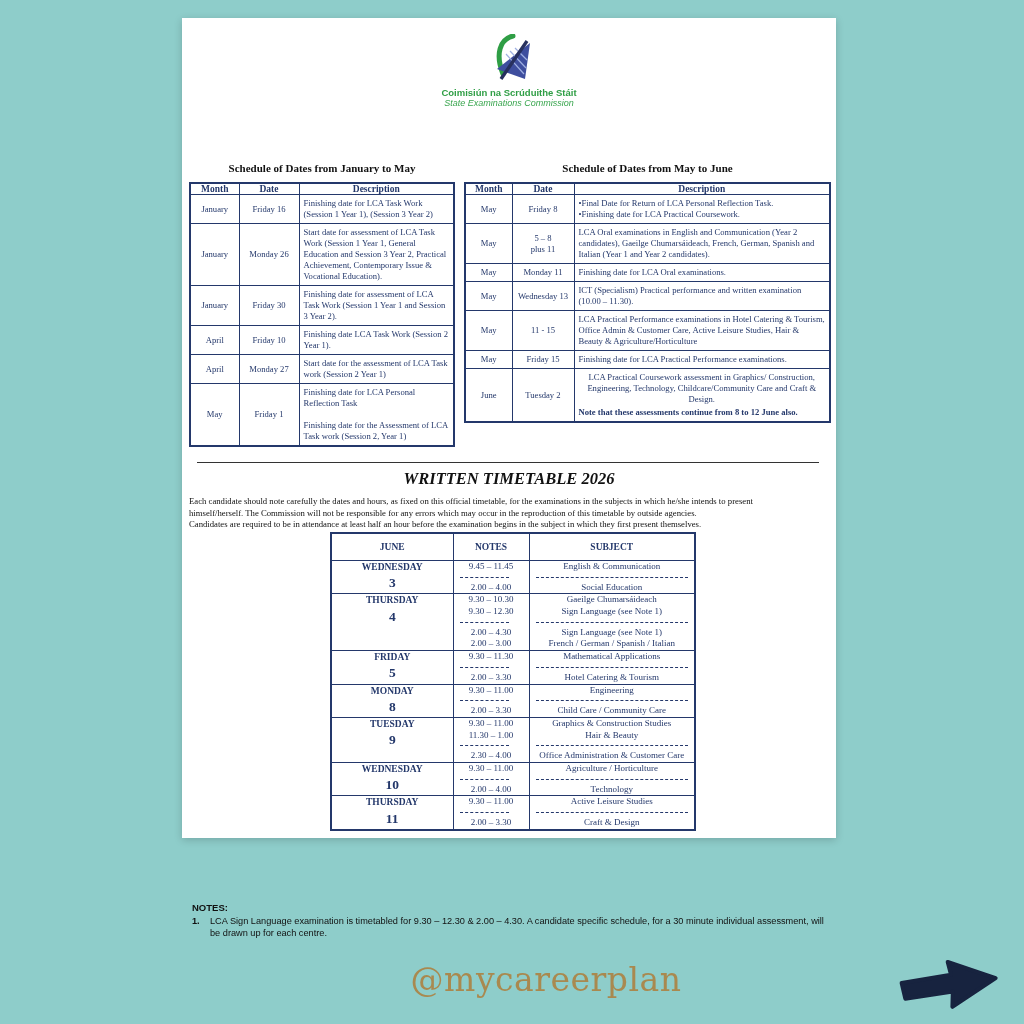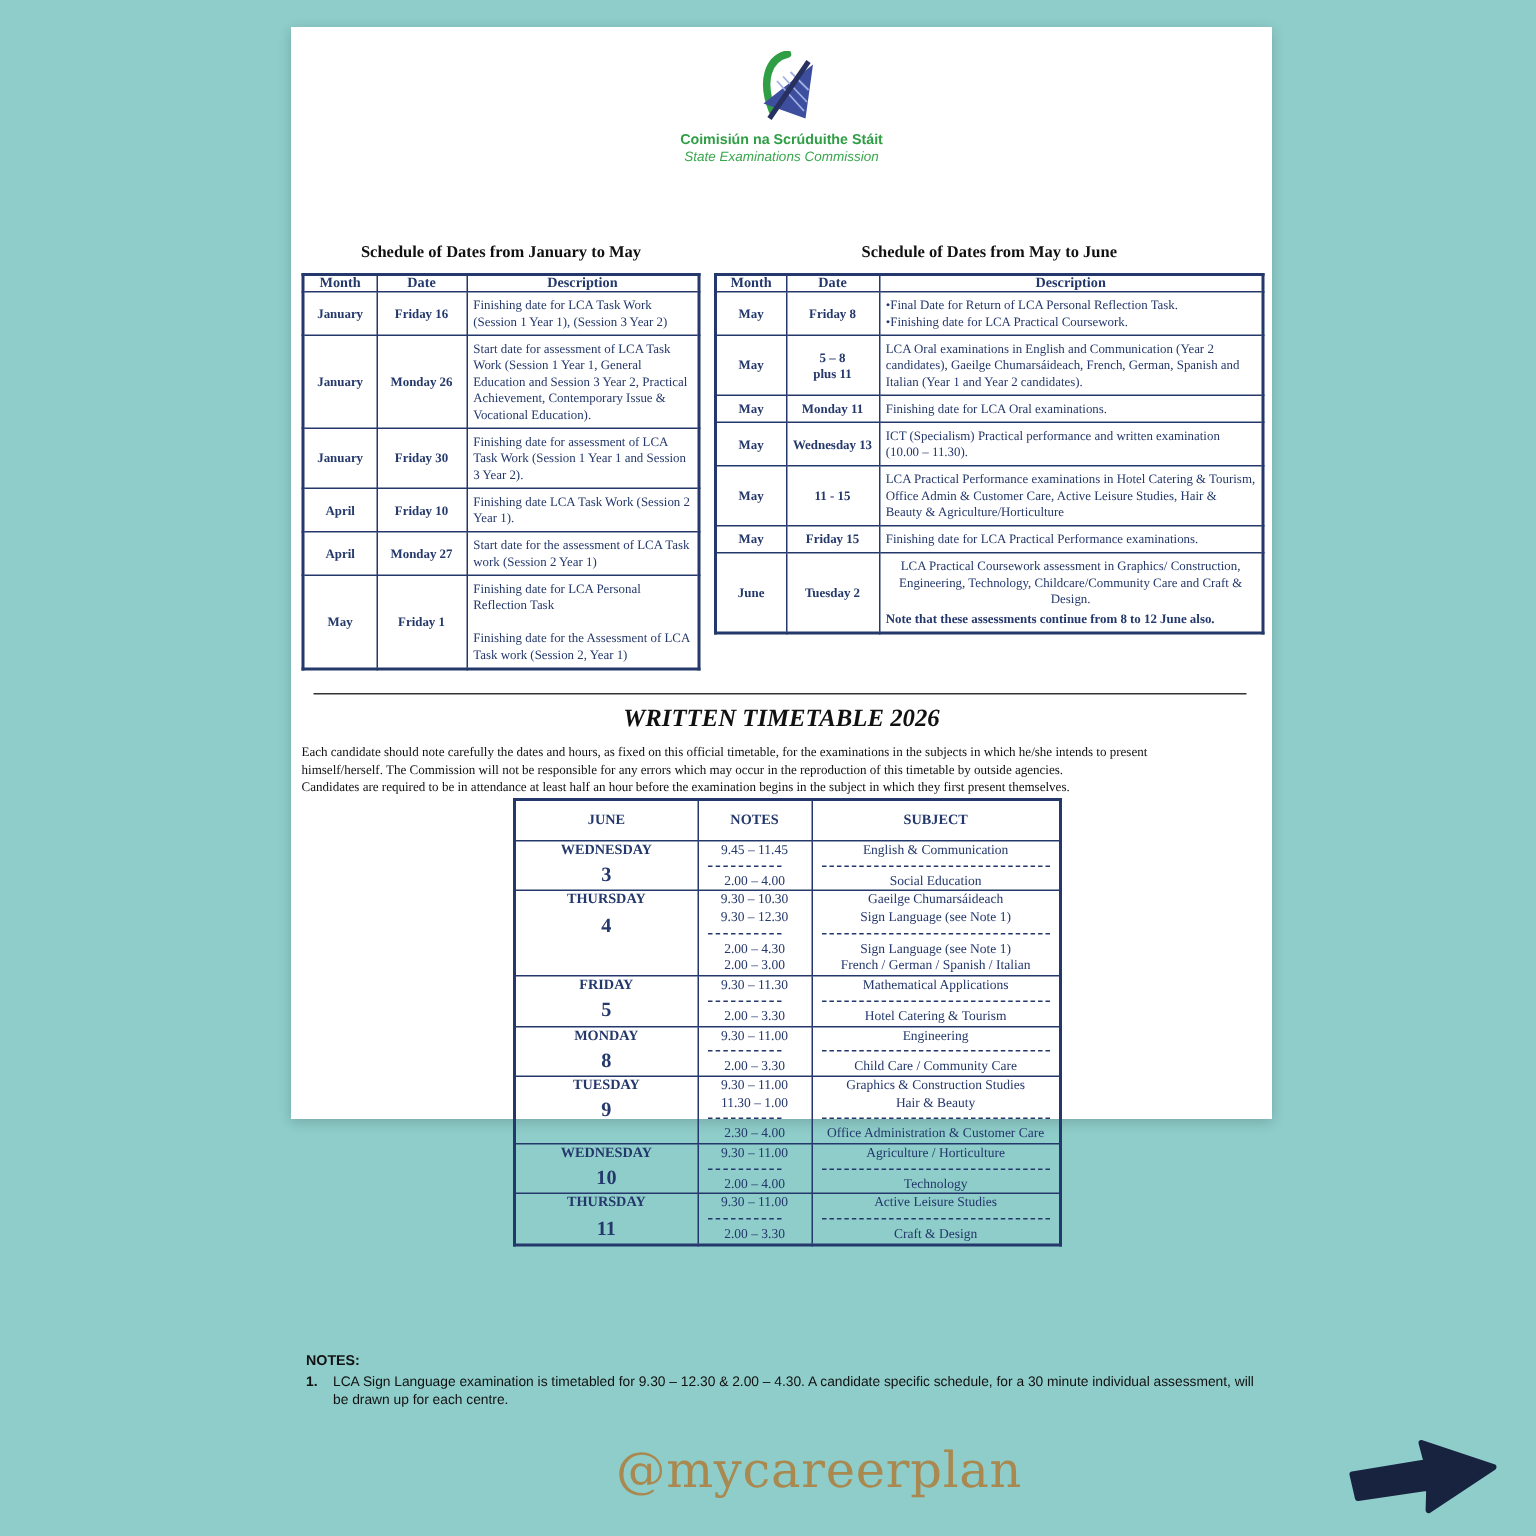--- a/index.html
+++ b/index.html
@@ -1,20 +1,20 @@
 <!DOCTYPE html>
 <html><head>
 <meta charset="utf-8">
 <style>
   * { margin:0; padding:0; box-sizing:border-box; }
   html,body { width:1024px; height:1024px; overflow:hidden; }
   body { background:#8ecdca; font-family:"Liberation Serif", serif; position:relative; }
 
   .paper {
-    position:absolute; left:194px; top:18px; width:654px; height:728px;
+    position:absolute; left:182px; top:18px; width:654px; height:820px;
     background:#ffffff; box-shadow:0 2px 8px rgba(0,0,0,0.18);
   }
 
   
   .doc-header { position:absolute; top:16px; left:0; right:0; text-align:center; }
   .logo-svg { display:inline-block; }
   .org-irish { font-family:"Liberation Sans", sans-serif; font-weight:bold; font-size:9.5px; color:#2f9e45; margin-top:1px; }
   .org-english { font-family:"Liberation Sans", sans-serif; font-style:italic; font-size:9px; color:#3aa64f; }
   .doc-title { font-size:15.5px; font-weight:bold; color:#111; letter-spacing:0.2px; margin-top:7px; line-height:1.18; }
 
@@ -24,21 +24,21 @@
   .sec-right { left:282px; width:367px; }
   .sec-title { text-align:center; font-weight:bold; font-size:11px; color:#111; margin-bottom:8px; }
 
   table.sched { border-collapse:collapse; width:100%; table-layout:fixed; }
   table.sched th, table.sched td {
     border:1.4px solid #24386b; color:#24386b; vertical-align:middle;
   }
   table.sched { border:2px solid #24386b; }
   table.sched th { font-size:9.5px; font-weight:bold; text-align:center; padding:0 2px; }
   table.sched td { font-size:8.6px; line-height:1.28; padding:3px 4px; }
-  td.c-month, td.c-date { text-align:center; font-weight:bold; }
+  td.c-month, td.c-date { text-align:center; font-weight:normal; }
   td.c-desc { text-align:left; }
   .pre { white-space:pre-line;text-align:center; }
   .desc-note { font-weight:bold; margin-top:2px; }
 
   
   .rule { position:absolute; top:444px; left:15px; width:622px; border-top:1.6px solid #333; }
   .wt-title { position:absolute; top:451px; left:0; right:0; text-align:center; font-size:16.5px; font-weight:bold; color:#111;font-style:italic; }
   .intro { position:absolute; top:478px; left:7px; width:604px; font-size:8.7px; line-height:1.33; color:#111; }
 
   

